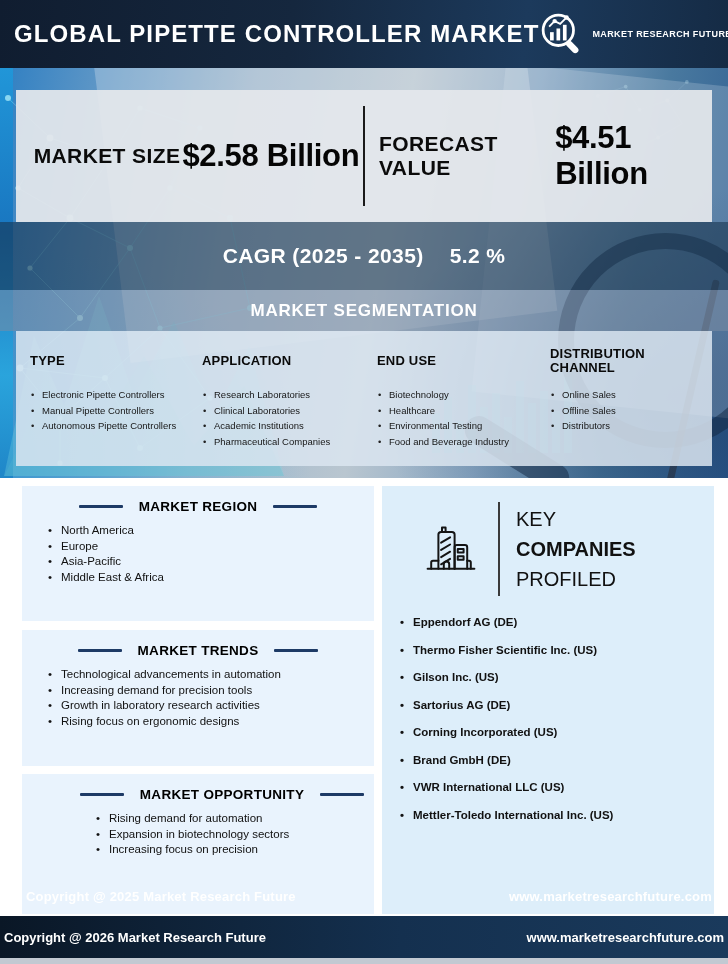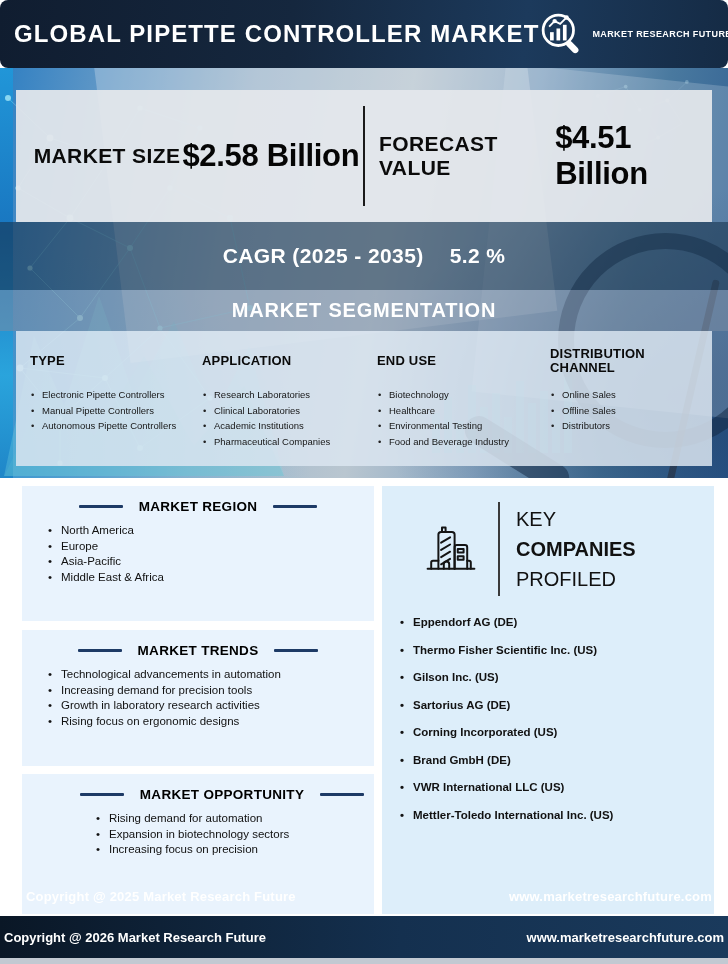--- a/index.html
+++ b/index.html
@@ -6,21 +6,21 @@
   *{box-sizing:border-box;}
   .page{
     position:relative;width:728px;height:964px;overflow:hidden;
     font-family:"Liberation Sans",sans-serif;background:#fff;
   }
   
   .header{
     position:absolute;top:0;left:0;width:728px;height:68px;
     background:linear-gradient(95deg,#101d30 0%,#15273e 40%,#1c3a5c 72%,#152b45 100%);
     display:flex;align-items:center;justify-content:space-between;
-    padding:0 12px 0 14px;z-index:5;border-radius:8px;
+    padding:0 12px 0 14px;z-index:5;
   }
   .page-title{
     margin:0;color:#fff;font-size:24px;font-weight:700;letter-spacing:1.1px;white-space:nowrap;
   }
   .logo{display:flex;align-items:center;gap:7px;}
   .logo-text{color:#fff;font-size:9px;font-weight:700;letter-spacing:.4px;white-space:nowrap;}
   
   .hero{
     position:absolute;top:68px;left:0;width:728px;height:410px;overflow:hidden;
     background:
@@ -61,21 +61,21 @@
     position:absolute;left:0;top:154px;width:728px;height:68px;z-index:2;
     background:rgba(22,50,76,.58);
     display:flex;align-items:center;justify-content:center;gap:26px;
     color:#fff;font-size:21px;font-weight:700;letter-spacing:.4px;
   }
   
   .seg-band{
     position:absolute;left:0;top:222px;width:728px;height:41px;z-index:2;
     background:rgba(122,140,164,.55);
     display:flex;align-items:center;justify-content:center;
-    color:#fff;font-size:20px;font-weight:700;letter-spacing:.8px;
+    color:#fff;font-size:17px;font-weight:700;letter-spacing:.8px;
   }
   
   .seg-content{
     position:absolute;left:16px;top:263px;width:696px;height:135px;z-index:2;
     background:rgba(219,229,240,.85);
     display:grid;grid-template-columns:172px 175px 173px 1fr;
     padding:8px 10px 0 14px;
   }
   .seg-col h3{
     margin:0;font-size:13px;font-weight:700;color:#0a0a0a;letter-spacing:.2px;

